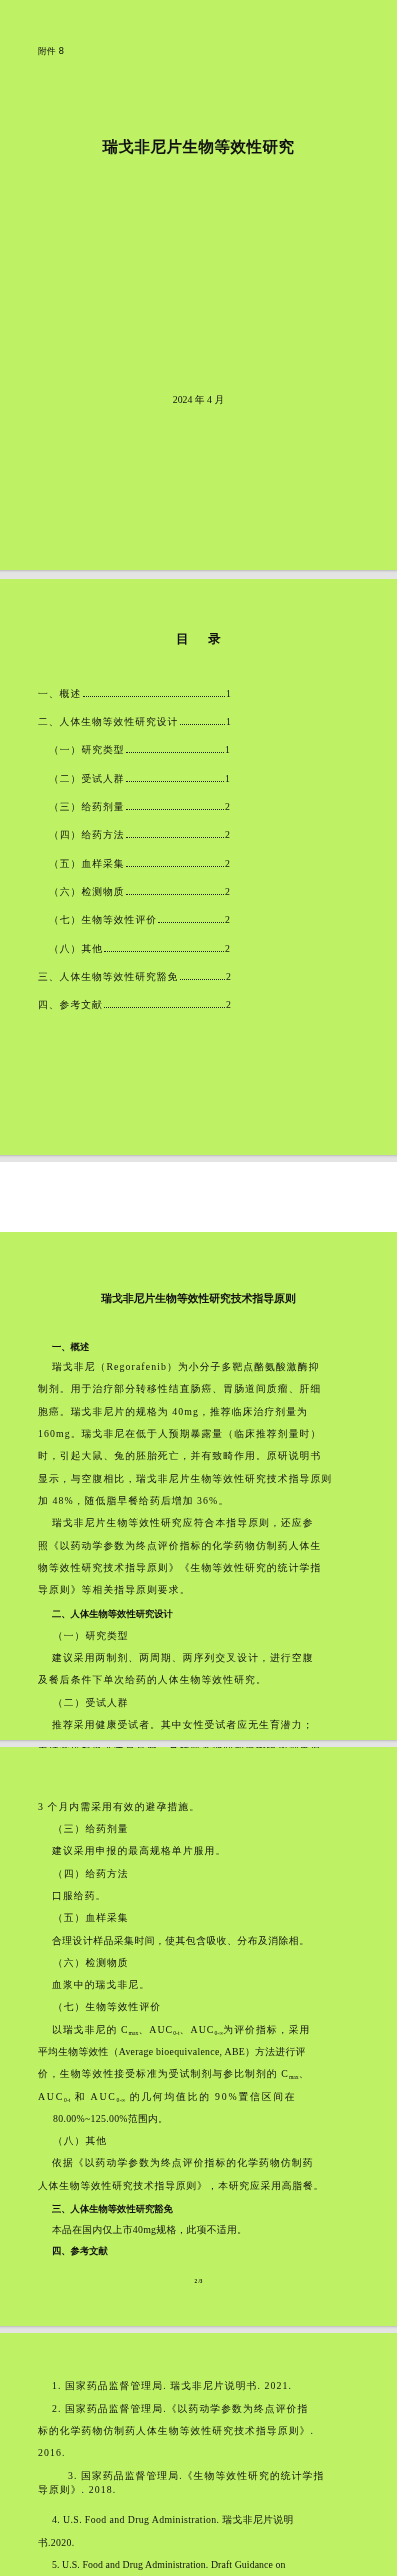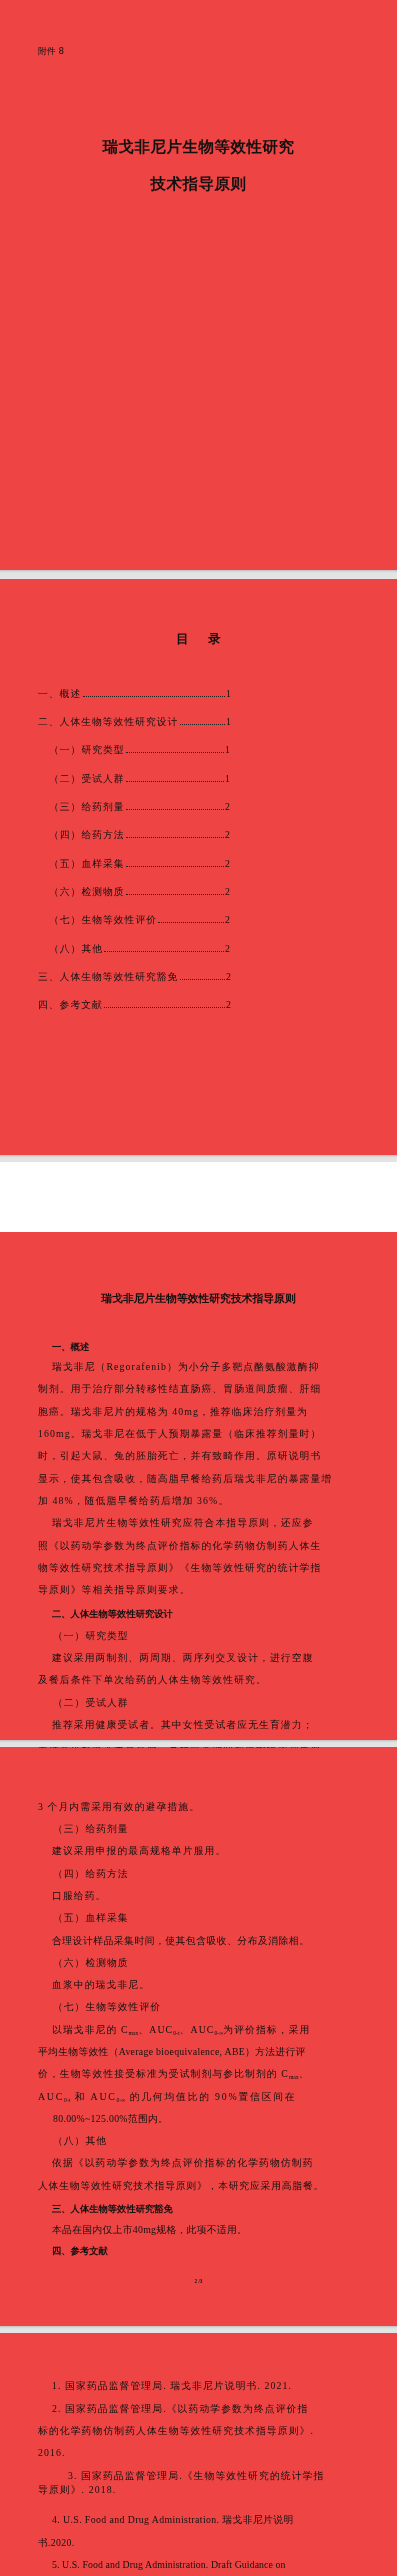--- a/index.html
+++ b/index.html
@@ -1,18 +1,18 @@
 <!DOCTYPE html>
 <html style="font-size:8.2px"><head>
 <meta charset="utf-8">
 <style>
   html, body { margin: 0; padding: 0; background: #ffffff; }
   body { width: 397px; height: 2667px; position: relative; overflow: hidden;
          font-family: "Liberation Serif", "DejaVu Serif", serif; color: #111; }
-  .page { position: absolute; left: 0; width: 397px; background: #ef4444; }
+  .page { position: absolute; left: 0; width: 397px; background: #bef264; }
   .sep { position: absolute; left: 0; width: 397px;
          background: linear-gradient(#bdbdbd 0px, #d8d8d8 1.5px, #e4e4e4 3.1px, #e4e4e4 100%); }
   .abs { position: absolute; white-space: nowrap; }
   .annex { left: 38px; font-family: "DejaVu Sans", sans-serif; font-size: 8.8px; }
   .cover-title { left: 0; width: 397px; text-align: center; font-size: 15.5px; font-weight: bold; letter-spacing: 0.5px; margin-top: 32px; }
   .cover-date { left: 0; width: 397px; text-align: center; font-size: 9.8px; }
   .toc-title { left: 0; width: 397px; text-align: center; font-size: 12.4px; font-weight: bold; letter-spacing: 8.2px; text-indent: 8.2px; }
   .toc-row { display: flex; align-items: baseline; font-size: 9.8px; height: 14.4px; }
   .toc-row .lbl { white-space: nowrap; letter-spacing: 1px; }
   .toc-row .dots { flex: 1; border-bottom: 1px dotted #222; margin: 0 1.5px 2.6px 1.5px; height: 0; }
@@ -24,21 +24,21 @@
   .justify { text-align: justify; text-align-last: justify; width: 288px; }
   .pnum { left: 0; width: 397px; text-align: center; font-size: 5.2px; font-weight: bold; }
   sub { font-size: 5.7px; vertical-align: -1.5px; letter-spacing: 0; }
 </style>
 </head>
 <body>
 
 <div class="page" style="top:0;height:570px;">
   <div class="abs annex" style="top:46px;">附件 8</div>
   <div class="abs cover-title" style="top:105px;">瑞戈非尼片生物等效性研究</div>
-  <div class="abs cover-title" style="top:142px;">技术指导原则</div>
+  <div class="abs cover-date" style="top:394px;">2024 年 4 月</div>
 </div>
 <div class="sep" style="top:570px;height:8.8px;"></div>
 
 <div class="page" style="top:579px;height:577px;">
   <div class="abs toc-title" style="top:52px;">目 录</div>
   <div id="toc-list">
       <div class="abs toc-row" style="left: 38px; width: 193px; top: 109px;">
         <span class="lbl">一、概述</span>
         <span class="dots"></span>
         <span class="pg">1</span>
@@ -105,21 +105,21 @@
 <div class="page" style="top:1232px;height:744px;padding-left:28px;">
   <div class="abs doc-title" style="top:60px;">瑞戈非尼片生物等效性研究技术指导原则</div>
   <div class="abs h1" style="left:52px;top:109px;">一、概述</div>
 
   <div class="abs line justify" style="left:52px;width:178px;top:129px;">瑞戈非尼（Regorafenib）为小分子多靶点酪氨酸激酶抑</div>
 
   <div class="abs line" style="left:38px;top:151px;">制剂。用于治疗部分转移性结直肠癌、胃肠道间质瘤、肝细</div>
   <div class="abs line" style="left:38px;top:174px;">胞癌。瑞戈非尼片的规格为 40mg，推荐临床治疗剂量为</div>
   <div class="abs line" style="left:38px;top:196px;">160mg。瑞戈非尼在低于人预期暴露量（临床推荐剂量时）</div>
   <div class="abs line" style="left:38px;top:218px;">时，引起大鼠、兔的胚胎死亡，并有致畸作用。原研说明书</div>
-  <div class="abs line" style="left:38px;top:241px;">显示，使其包含吸收，随高脂早餐给药后瑞戈非尼的暴露量增</div>
+  <div class="abs line" style="left:38px;top:241px;">显示，与空腹相比，瑞戈非尼片生物等效性研究技术指导原则</div>
   <div class="abs line" style="left:38px;top:263px;">加 48%，随低脂早餐给药后增加 36%。</div>
 
   <div class="abs line" style="left:52px;top:285px;">瑞戈非尼片生物等效性研究应符合本指导原则，还应参</div>
   <div class="abs line" style="left:38px;top:308px;">照《以药动学参数为终点评价指标的化学药物仿制药人体生</div>
   <div class="abs line" style="left:38px;top:330px;">物等效性研究技术指导原则》《生物等效性研究的统计学指</div>
   <div class="abs line" style="left:38px;top:352px;">导原则》等相关指导原则要求。</div>
 
   <div class="abs h1" style="left:52px;top:376px;">二、人体生物等效性研究设计</div>
   <div class="abs h2" style="left:53px;top:398px;">（一）研究类型</div>
   <div class="abs line" style="left:52px;top:420px;">建议采用两制剂、两周期、两序列交叉设计，进行空腹</div>

